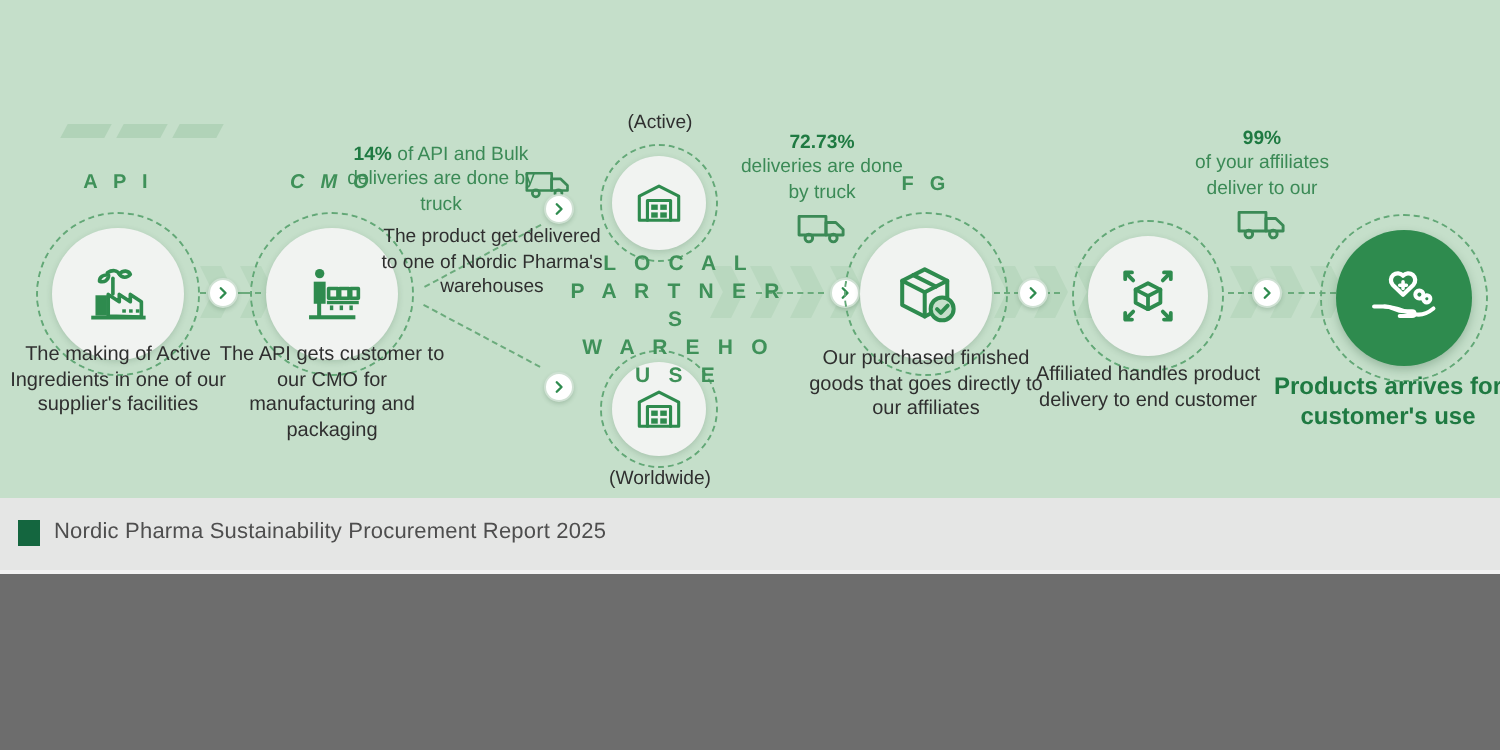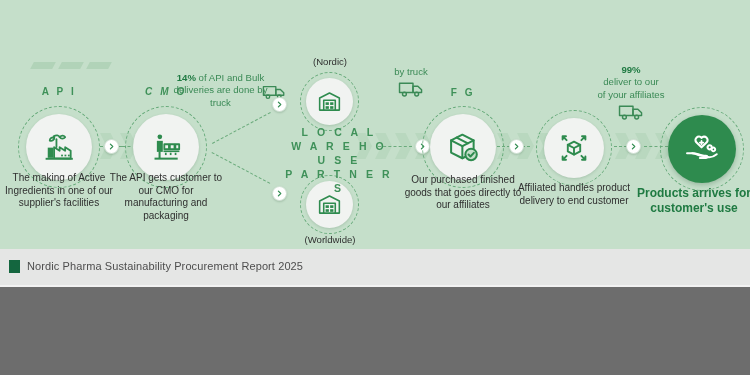--- a/index.html
+++ b/index.html
@@ -239,20 +239,21 @@
           <path d="M2 3.4h17.6v12.2H2z"></path>
           <path d="M19.6 7.4h6.4l4.8 4.6v3.6h-11.2z"></path>
         </g>
         <g fill="none" stroke="#3b8a56" stroke-width="1.9">
           <circle cx="8.4" cy="17.6" r="2.5"></circle>
           <circle cx="24.4" cy="17.6" r="2.5"></circle>
         </g>
       </svg>
     </div>
 
+    <div class="node-sub" style="left:187px; top:113px; width:118px;">The product get delivered to one of Nordic Pharma's warehouses</div>
 
     <div class="arrow" style="left:272px; top:97px;">
       <svg width="7" height="7" viewBox="0 0 10 10">
         <path d="M3.4 1.6L6.8 5 3.4 8.4" fill="none" stroke="#2e8b4e" stroke-width="1.7" stroke-linecap="round" stroke-linejoin="round"></path>
       </svg>
     </div>
 
     <div class="arrow" style="left:272px; top:186px;">
       <svg width="7" height="7" viewBox="0 0 10 10">
         <path d="M3.4 1.6L6.8 5 3.4 8.4" fill="none" stroke="#2e8b4e" stroke-width="1.7" stroke-linecap="round" stroke-linejoin="round"></path>
@@ -268,21 +269,21 @@
             <path d="M8.6 27V14.4h14.8V27"></path>
           </g>
           <g fill="#2e8b4e">
             <rect x="11" y="17" width="4.2" height="3.4"></rect>
             <rect x="16.8" y="17" width="4.2" height="3.4"></rect>
             <rect x="11" y="22" width="4.2" height="3.4"></rect>
             <rect x="16.8" y="22" width="4.2" height="3.4"></rect>
           </g>
         </svg>
       </div>
-      <div class="node-tag" style="left:270px; top:56px; letter-spacing:0; font-weight:normal; font-size:9.6px; color:#2f2f2f;">(Nordic)</div>
+      <div class="node-tag" style="left:270px; top:56px; letter-spacing:0; font-weight:normal; font-size:9.6px; color:#2f2f2f;">(Active)</div>
     </div>
 
     <div class="node">
       <div class="ring" style="left:300px; top:175px; width:59px; height:59px;"></div>
       <div class="disc" style="left:306px; top:181px; width:47px; height:47px;">
         <svg width="25" height="25" viewBox="0 0 32 32">
           <g fill="none" stroke="#2e8b4e" stroke-width="2" stroke-linejoin="round" stroke-linecap="round">
             <path d="M3.4 27V11.6L16 5.2l12.6 6.4V27z"></path>
             <path d="M8.6 27V14.4h14.8V27"></path>
           </g>
@@ -292,25 +293,27 @@
             <rect x="11" y="22" width="4.2" height="3.4"></rect>
             <rect x="16.8" y="22" width="4.2" height="3.4"></rect>
           </g>
         </svg>
       </div>
       <div class="node-tag" style="left:270px; top:234px; letter-spacing:0; font-weight:normal; font-size:9.6px; color:#2f2f2f;">(Worldwide)</div>
     </div>
 
     <div class="lwp" style="left:284px; top:125px;">
       <div>L O C A L</div>
+      <div>P A R T N E R S</div>
       <div>W A R E H O U S E</div>
-      <div>P A R T N E R S</div>
     </div>
 
     <div class="stat" style="left:355px; top:66px; width:112px;">
+      <div class="line pct">72.73%</div>
+      <div class="line">deliveries are done</div>
       <div class="line">by truck</div>
       <div class="truck">
         <svg width="26" height="18" viewBox="0 0 34 22">
           <g fill="none" stroke="#3b8a56" stroke-width="1.9" stroke-linejoin="round" stroke-linecap="round">
             <path d="M2 3.4h17.6v12.2H2z"></path>
             <path d="M19.6 7.4h6.4l4.8 4.6v3.6h-11.2z"></path>
           </g>
           <g fill="none" stroke="#3b8a56" stroke-width="1.9">
             <circle cx="8.4" cy="17.6" r="2.5"></circle>
             <circle cx="24.4" cy="17.6" r="2.5"></circle>
@@ -364,22 +367,22 @@
             <path d="M8.6 23.8l-4 4M4.6 27.8v-3.4M4.6 27.8h3.4"></path>
             <path d="M23.4 23.8l4 4M27.4 27.8v-3.4M27.4 27.8h-3.4"></path>
           </g>
         </svg>
       </div>
       <div class="node-cap" style="left:514px; top:182px;">Affiliated handles product delivery to end customer</div>
     </div>
 
     <div class="stat" style="left:576px; top:64px; width:110px;">
       <div class="line pct">99%</div>
+      <div class="line">of your affiliates</div>
       <div class="line">deliver to our</div>
-      <div class="line">of your affiliates</div>
       <div class="truck">
         <svg width="26" height="18" viewBox="0 0 34 22">
           <g fill="none" stroke="#3b8a56" stroke-width="1.9" stroke-linejoin="round" stroke-linecap="round">
             <path d="M2 3.4h17.6v12.2H2z"></path>
             <path d="M19.6 7.4h6.4l4.8 4.6v3.6h-11.2z"></path>
           </g>
           <g fill="none" stroke="#3b8a56" stroke-width="1.9">
             <circle cx="8.4" cy="17.6" r="2.5"></circle>
             <circle cx="24.4" cy="17.6" r="2.5"></circle>
           </g>

